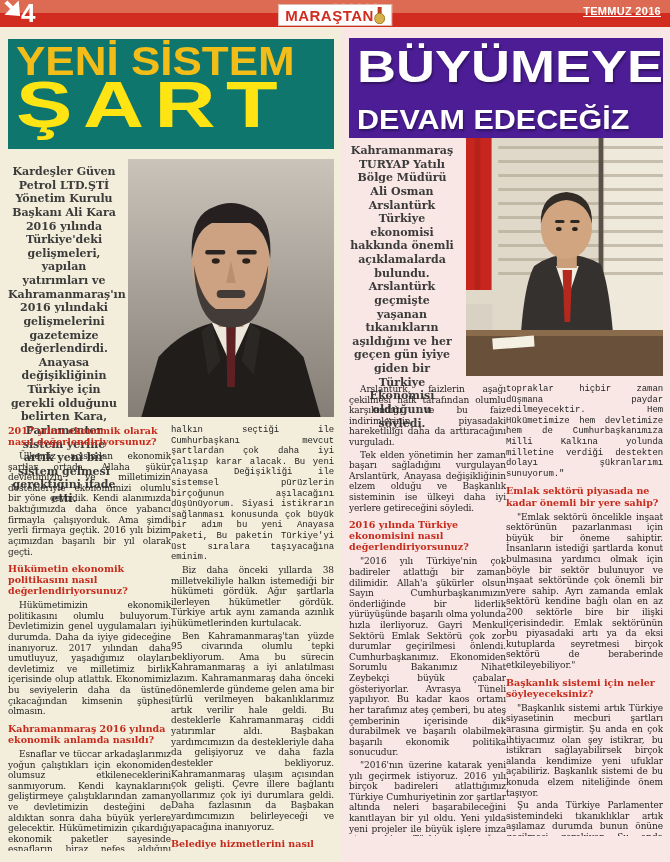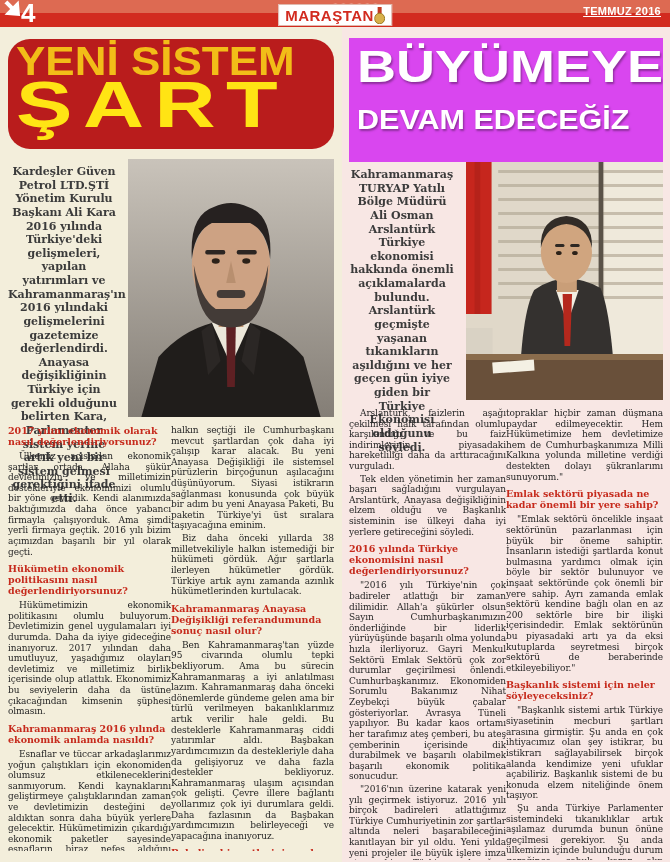--- a/index.html
+++ b/index.html
@@ -15,26 +15,26 @@
   .mast-title{font:900 15px/1 "Liberation Sans",sans-serif;color:#d22b1f;letter-spacing:.5px;}
   .mast-coil{position:absolute;left:50%;top:1px;transform:translateX(-10%);}
   .mast-right{position:absolute;right:9px;top:6px;font:700 11px/1 "Liberation Sans",sans-serif;
     color:#fff;letter-spacing:.3px;text-decoration:underline;}
   
   .half-left{position:absolute;left:0;top:27px;width:342px;height:835px;background:#f3eedb;
     padding:0 8px;box-sizing:border-box;}
   .half-right{position:absolute;left:342px;top:27px;width:328px;height:835px;background:#f8e7e4;
     padding:0 7px;box-sizing:border-box;}
   
-  .hl-left{margin-top:12px;background:#b91c1c;height:110px;padding:3px 0 0 8px;box-sizing:border-box;overflow:hidden;border-radius:22px;}
+  .hl-left{margin-top:12px;background:#0f766e;height:110px;padding:3px 0 0 8px;box-sizing:border-box;overflow:hidden;}
   .hl-left .l1{display:inline-block;font:900 40px/0.95 "Liberation Sans",sans-serif;color:#f2bd18;
     transform:scaleX(1.10);transform-origin:0 50%;white-space:nowrap;}
   .hl-left .l2{display:inline-block;font:900 64px/0.92 "Liberation Sans",sans-serif;color:#ffe414;
     letter-spacing:8px;margin-top:-4px;transform:scaleX(1.32);transform-origin:0 50%;white-space:nowrap;}
-  .hl-right{margin-top:11px;background:#d946ef;height:124px;padding:8px 0 10px 8px;box-sizing:border-box;overflow:hidden;}
+  .hl-right{margin-top:11px;background:#4c1d95;height:100px;padding:8px 0 10px 8px;box-sizing:border-box;overflow:hidden;}
   .hl-right .l1{display:inline-block;font:900 45px/0.92 "Liberation Sans",sans-serif;color:#fff;
     transform:scaleX(1.20);transform-origin:0 50%;white-space:nowrap;text-shadow:1px 2px 2px rgba(0,0,0,.35);}
   .hl-right .l2{display:block;font:900 27px/1 "Liberation Sans",sans-serif;color:#fff;margin-top:20px;}
   .hl-right .l2 span{display:inline-block;transform:scaleX(1.13);transform-origin:0 50%;white-space:nowrap;
     text-shadow:1px 2px 2px rgba(0,0,0,.35);}
   
   .intro-row{display:flex;gap:8px;}
   .intro-row-left{margin-top:10px;height:258px;}
   .intro-row-right{height:238px;gap:11px;}
   .intro{font:700 11px/1.24 "DejaVu Serif",serif;color:#3b3b3b;text-align:center;padding-top:6px;box-sizing:border-box;}
@@ -44,21 +44,21 @@
   .photo svg{display:block;width:100%;height:100%;}
   
   .bodycols{display:flex;overflow:hidden;}
   .body-left{margin-top:8px;height:426px;}
   .body-right{margin-top:8px;height:452px;}
   .colmn{flex:1;overflow:hidden;}
   .q{font:700 9.5px/1.16 "DejaVu Serif",serif;color:#c62a1c;margin:6px 0 4px;}
   .colmn .q:first-child{margin-top:0;}
   .a{font:400 9px/1.18 "DejaVu Serif",serif;color:#262626;text-align:justify;
      text-indent:11px;letter-spacing:-.1px;margin:0 0 2px;}
-  .a.cont{text-indent:0;}
+  .a.cont{text-indent:0;font-family:Liberation Mono, monospace;}
 </style>
 </head>
 <body>
 
 <div class="page">
 
   <div class="masthead">
     <div class="mast-left">
       <svg width="26" height="26" viewBox="0 0 26 26">
         <path d="M3,1 L13,1 L13,9 L21,9 L11,21 L1,9 L9,9 L9,1 Z" transform="rotate(-45 11 11)" fill="#fff"></path>
@@ -119,21 +119,20 @@
           <div class="q">2017 yılını ekonomik olarak nasıl değerlendiriyorsunuz?</div>
           <div class="a">Ülkemiz açısından ekonomik şartlar ortada. Allaha şükür devletimizin ve milletimizin destekleriyle ekonomimizi olumlu bir yöne çevirdik. Kendi alanımızda baktığımızda daha önce yabancı firmayla çalışıyorduk. Ama şimdi yerli firmaya geçtik. 2016 yılı bizim açımızdan başarılı bir yıl olarak geçti.</div>
           <div class="q">Hükümetin ekonomik politikasını nasıl değerlendiriyorsunuz?</div>
           <div class="a">Hükümetimizin ekonomik politikasını olumlu buluyorum. Devletimizin genel uygulamaları iyi durumda. Daha da iyiye gideceğine inanıyoruz. 2017 yılından daha umutluyuz, yaşadığımız olayları devletimiz ve milletimiz birlik içerisinde olup atlattık. Ekonomimiz bu seviyelerin daha da üstüne çıkacağından kimsenin şüphesi olmasın.</div>
           <div class="q">Kahramanmaraş 2016 yılında ekonomik anlamda nasıldı?</div>
           <div class="a">Esnaflar ve tüccar arkadaşlarımız yoğun çalıştıkları için ekonomiden olumsuz etkileneceklerini sanmıyorum. Kendi kaynaklarını geliştirmeye çalıştıklarından zaman ve devletimizin desteğini de aldıktan sonra daha büyük yerlere gelecektir. Hükümetimizin çıkardığı ekonomik paketler sayesinde esnafların biraz nefes aldığını belirtmeliyiz. Bu ekonomik politikaların yeni yılda artarak devam edeceği kanaatindeyim. 2017 yılının da esnaflarımız için daha iyi bir ekonomik yıl olarak geçeceğinden eminim.</div>
         </div>
       <div class="colmn">
           <div class="a cont">halkın seçtiği ile Cumhurbaşkanı mevcut şartlardan çok daha iyi çalışıp karar alacak. Bu yeni Anayasa Değişikliği ile sistemsel pürüzlerin birçoğunun aşılacağını düşünüyorum. Siyasi istikrarın sağlanması konusunda çok büyük bir adım bu yeni Anayasa Paketi, Bu paketin Türkiye'yi üst sıralara taşıyacağına eminim.</div>
           <div class="a">Biz daha önceki yıllarda 38 milletvekiliyle halkın istemediği bir hükümeti gördük. Ağır şartlarla ilerleyen hükümetler gördük. Türkiye artık aynı zamanda azınlık hükümetlerinden kurtulacak.</div>
-          <div class="q">Kahramanmaraş Anayasa Değişikliği referandumunda sonuç nasıl olur?</div>
           <div class="a">Ben Kahramanmaraş'tan yüzde 95 civarında olumlu tepki bekliyorum. Ama bu sürecin Kahramanmaraş a iyi anlatılması lazım. Kahramanmaraş daha önceki dönemlerde gündeme gelen ama bir türlü verilmeyen bakanlıklarımız artık verilir hale geldi. Bu desteklerle Kahramanmaraş ciddi yatırımlar aldı. Başbakan yardımcımızın da destekleriyle daha da gelişiyoruz ve daha fazla destekler bekliyoruz. Kahramanmaraş ulaşım açısından çok gelişti. Çevre illere bağlantı yollarımız çok iyi durumlara geldi. Daha fazlasının da Başbakan yardımcımızın belirleyeceği ve yapacağına inanıyoruz.</div>
           <div class="q">Belediye hizmetlerini nasıl değerlendiriyorsunuz?</div>
         </div>
     </div>
   </div>
 
   <div class="half-right">
     <div class="hl-right">
       <span class="l1">BÜYÜMEYE</span>
       <span class="l2"><span>DEVAM EDECEĞİZ</span></span>

